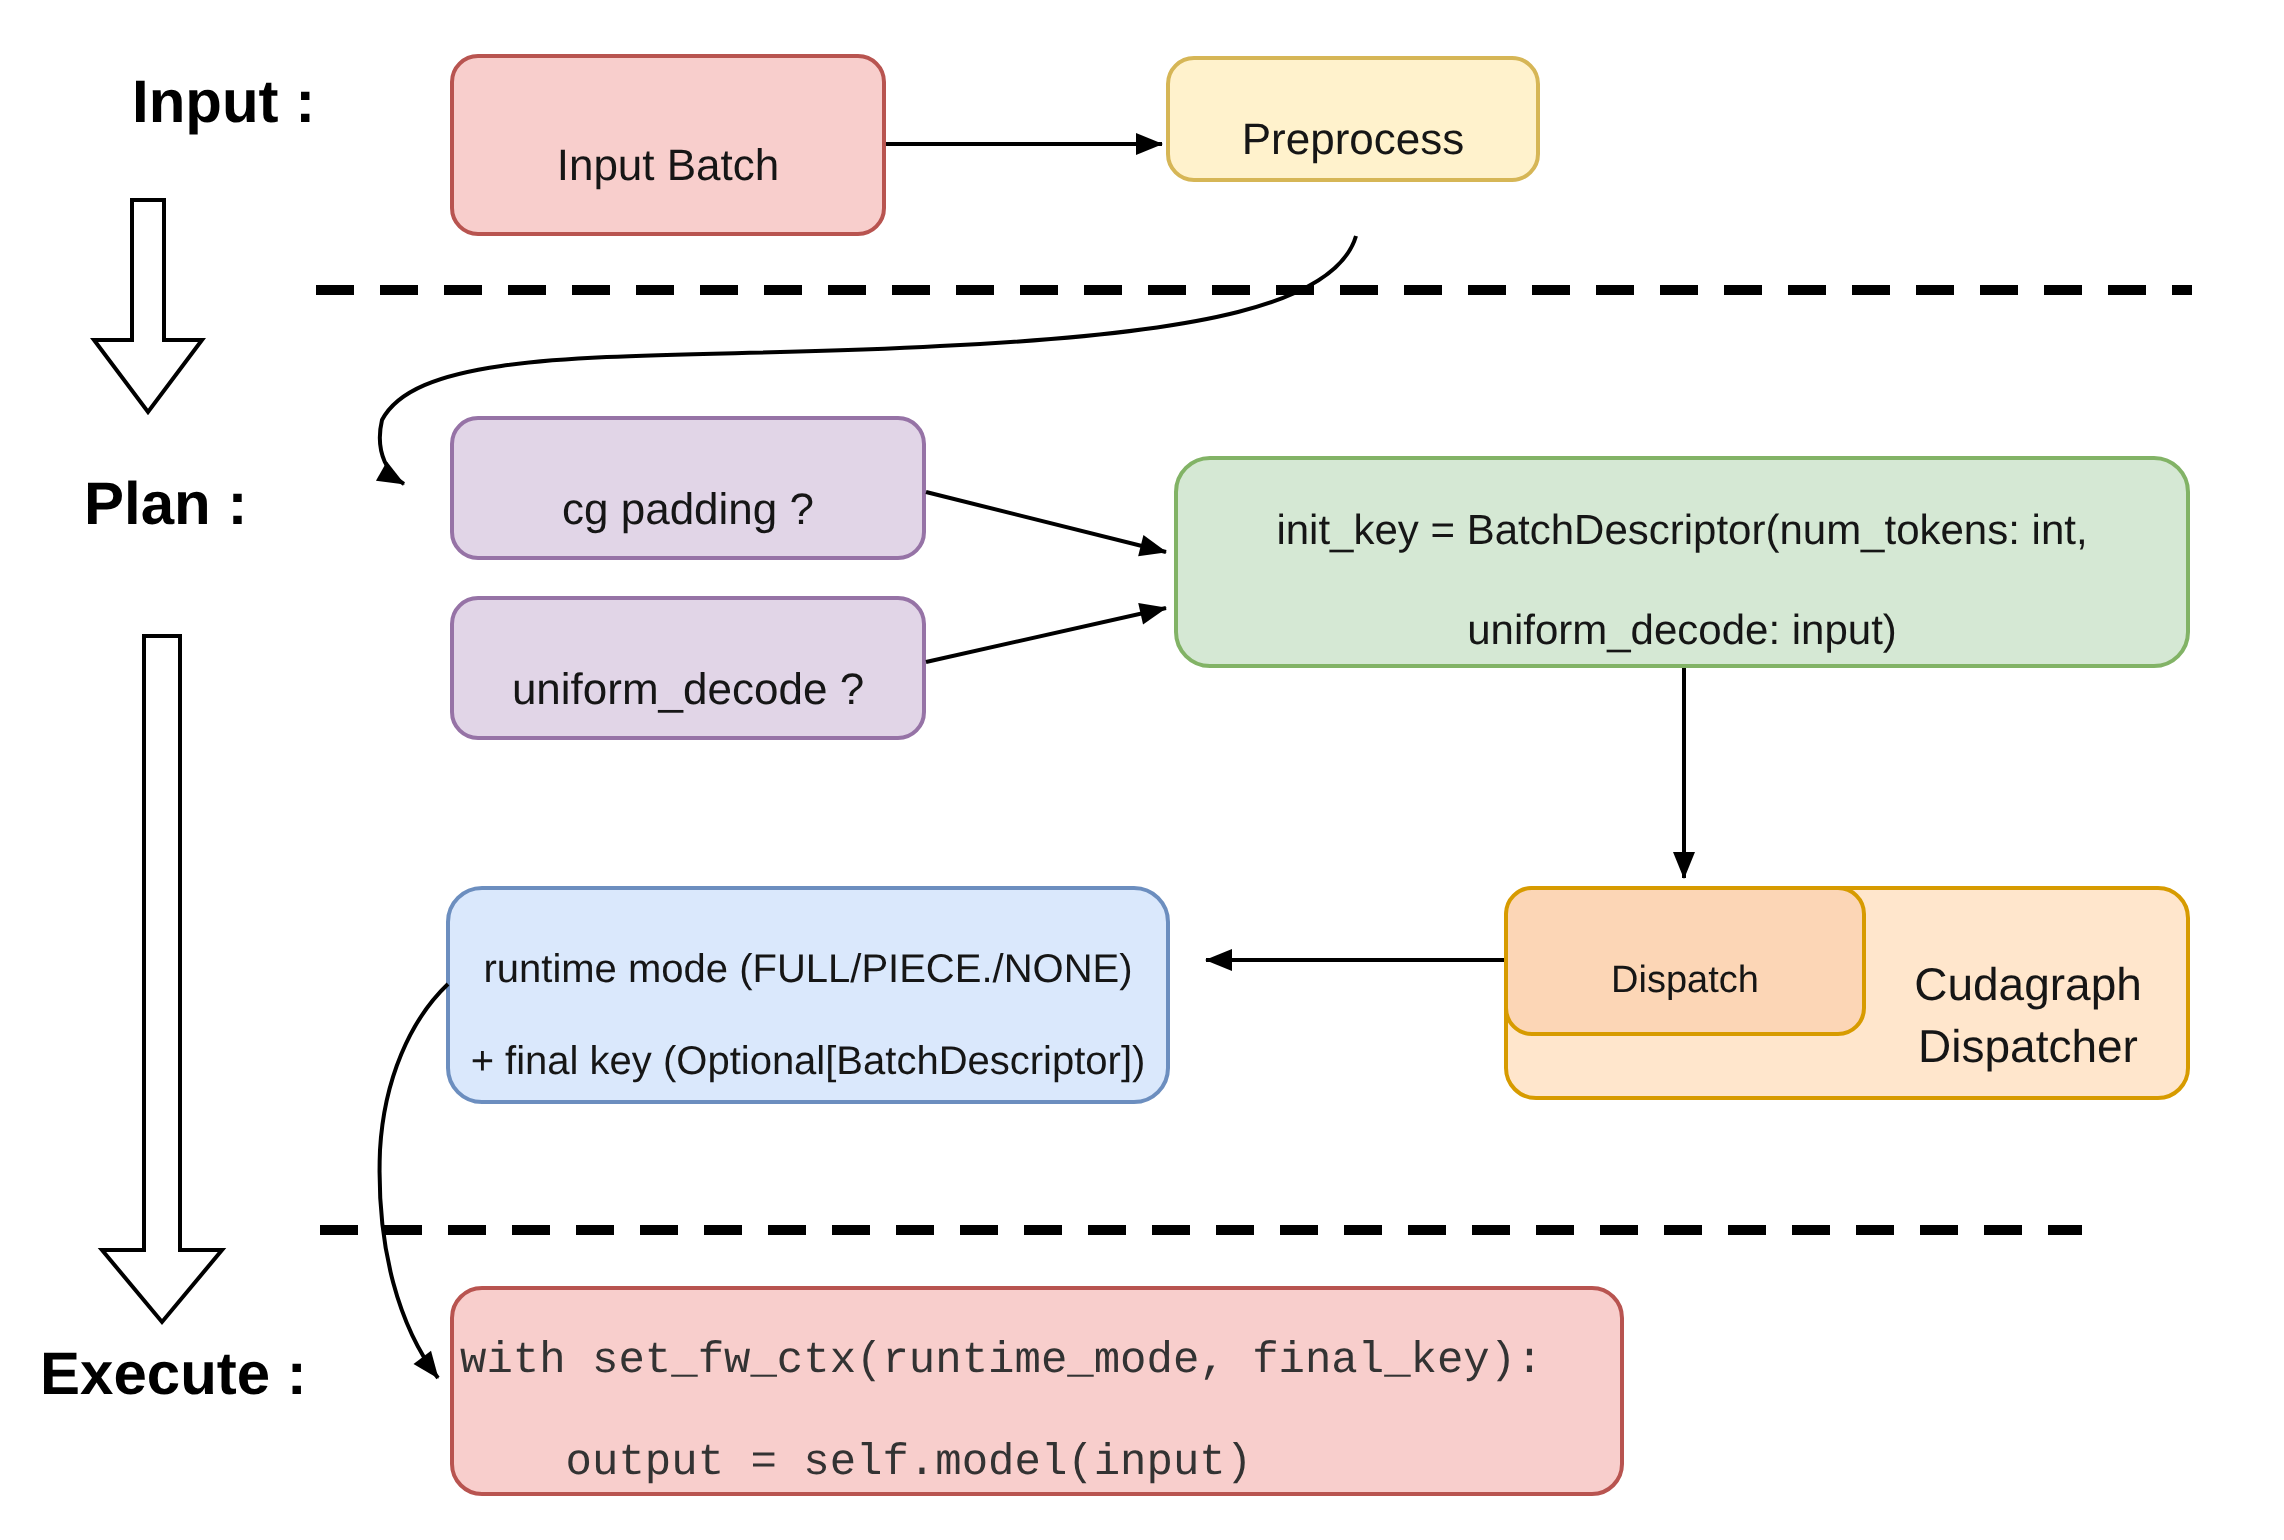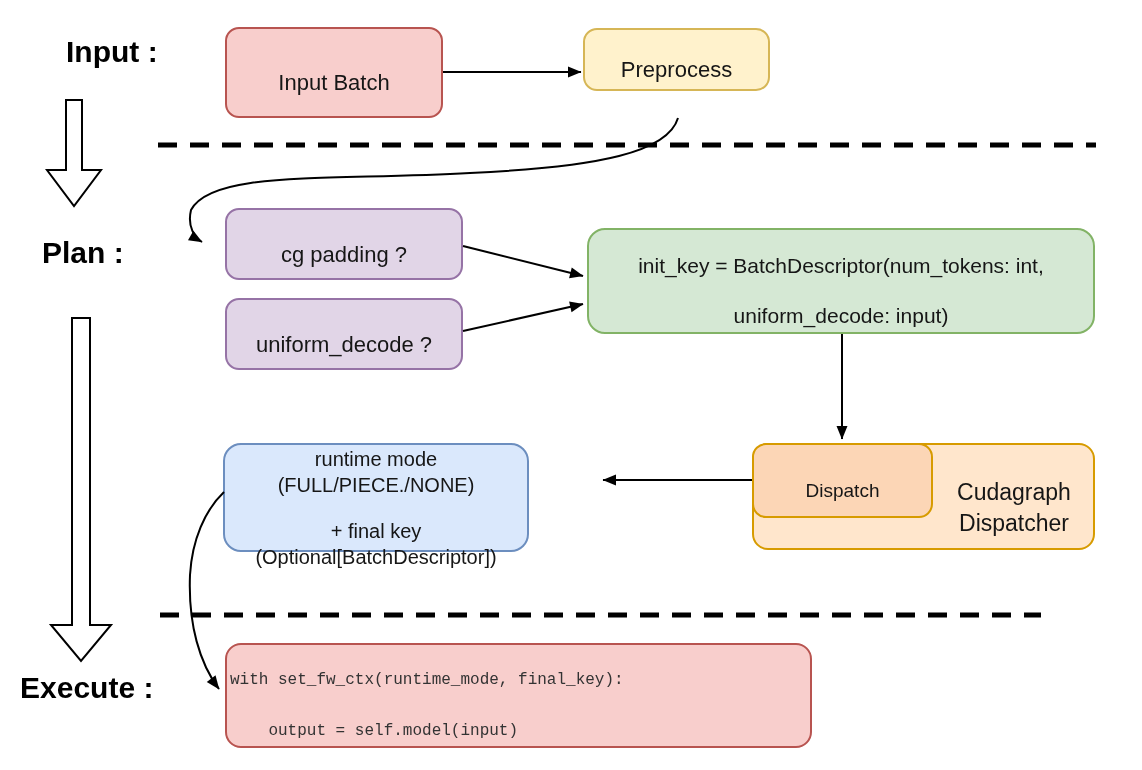--- a/index.html
+++ b/index.html
@@ -35,21 +35,21 @@
   .orange-inner{background:var(--orange-inner-fill,#fcd6b6);border-color:var(--orange-stroke,#d79b00);font-size:19px;z-index:3;}
   .dispatcher-label{
     position:absolute;z-index:3;display:flex;flex-direction:column;
     align-items:center;justify-content:center;text-align:center;
     font-size:23px;line-height:31px;
   }
   .code{
     background:var(--red-fill,#f8cecc);border-color:var(--red-stroke,#b85450);
     border-radius:16px;align-items:flex-start;justify-content:center;
     font-family:"Liberation Mono","DejaVu Sans Mono",monospace;
-    font-size:16px;line-height:31px;color:var(--code-text,#333);
+    font-size:22px;line-height:31px;color:var(--code-text,#333);
     text-align:center;padding-left:3px;
   }
   .code-line{white-space:pre;display:block;}
   .node span{display:block;margin-top:20px;}
 </style>
 </head>
 <body>
 
 <div class="canvas">
 
@@ -77,21 +77,21 @@
 
   <div class="node orange-outer" style="left:752px;top:443px;width:343px;height:107px;"></div>
   <div class="dispatcher-label" style="left:933px;top:443px;width:162px;height:129px;">
     <span>Cudagraph</span>
     <span>Dispatcher</span>
   </div>
   <div class="node orange-inner" style="left:752px;top:443px;width:181px;height:75px;">
     <span>Dispatch</span>
   </div>
 
-  <div class="node blue" style="left:223px;top:443px;width:306px;height:109px;">
+  <div class="node blue" style="left:223px;top:443px;width:362px;height:109px;">
     <span>runtime mode (FULL/PIECE./NONE)</span>
     <span>+ final key (Optional[BatchDescriptor])</span>
   </div>
 
   <div class="node code" style="left:225px;top:643px;width:587px;height:105px;">
     <span class="code-line">with set_fw_ctx(runtime_mode, final_key):</span>
     <span class="code-line">    output = self.model(input)</span>
   </div>
 
   <svg class="edges" viewBox="0 0 1142 770" xmlns="http://www.w3.org/2000/svg">

